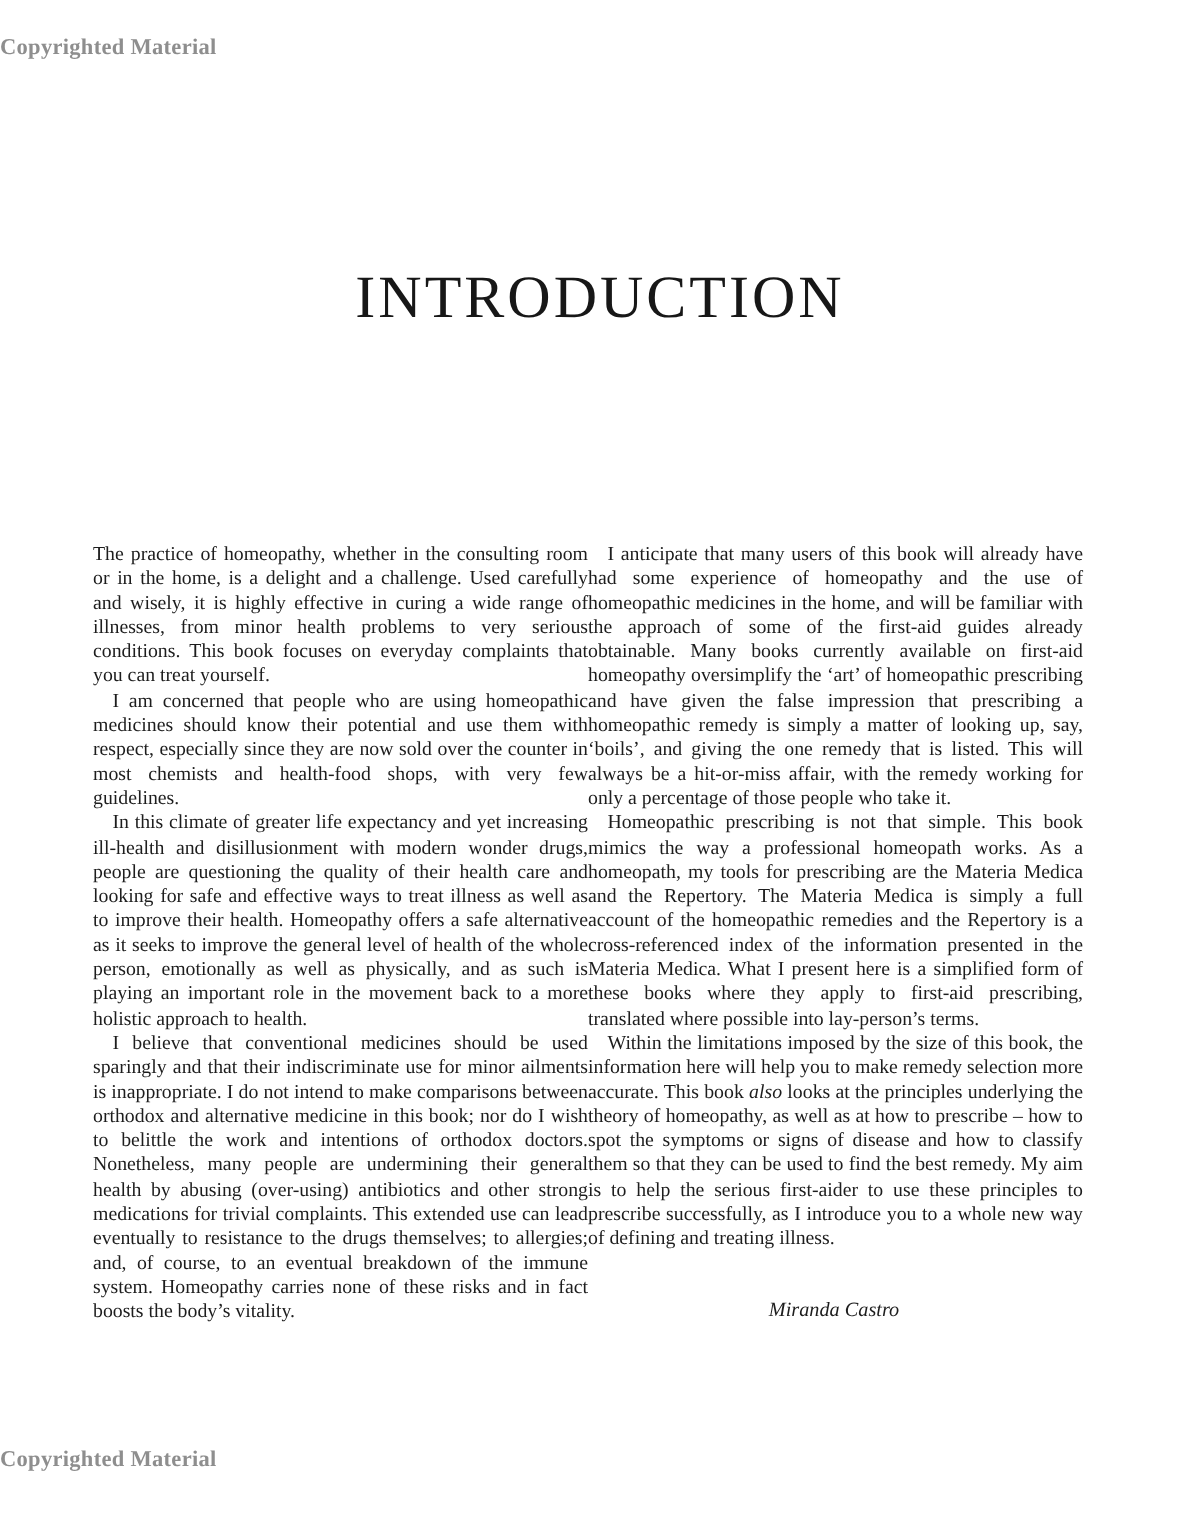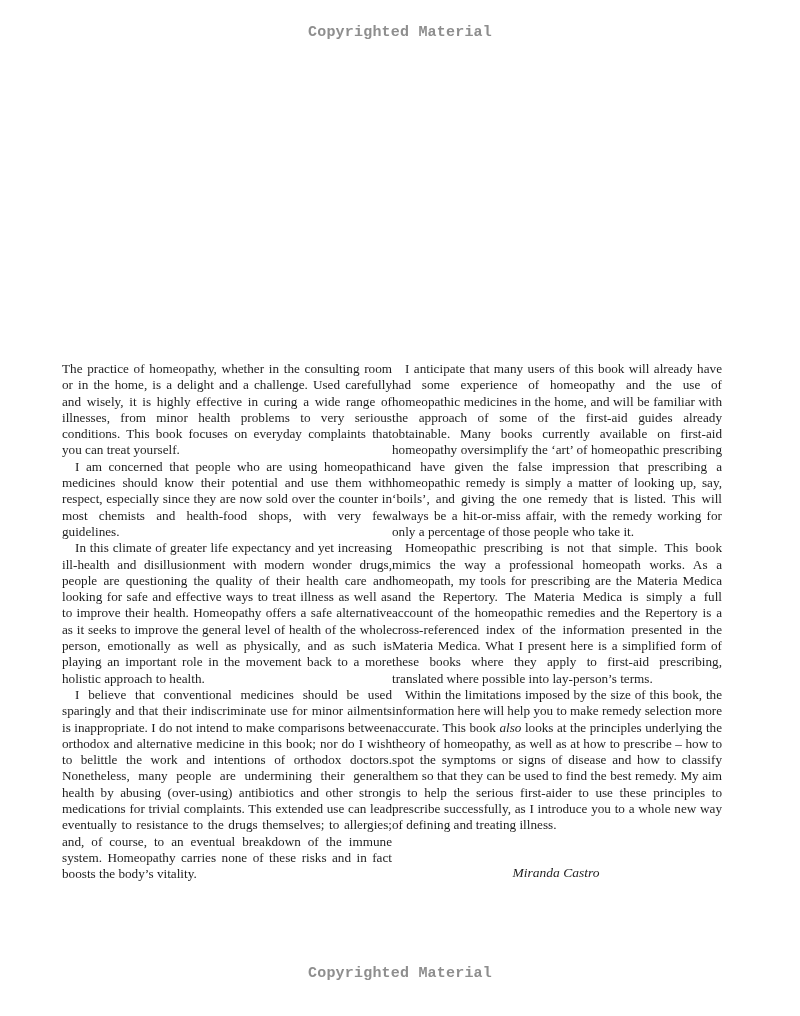--- a/index.html
+++ b/index.html
@@ -13,22 +13,21 @@
     height: 1016px;
     background: #ffffff;
     font-family: "Liberation Serif", serif;
     color: #1d1d1d;
     overflow: hidden;
   }
   .copyright {
     position: absolute;
     left: 0;
     width: 100%;
-    text-align: center;
-    font-family: Liberation Mono, monospace;
+    font-family: Liberation Serif, serif;
     font-weight: bold;
     font-size: 15px;
     letter-spacing: 0.2px;
     color: #8e8e8e;
   }
   .copyright.top { top: 24px; }
   .copyright.bottom { top: 965px; }
   .title {
     position: absolute;
     top: 174px;
@@ -71,20 +70,21 @@
     padding-right: 2px;
   }
 </style>
 </head>
 <body>
 
 <div class="page">
 
   <div class="copyright top">Copyrighted Material</div>
 
+  <h1 class="title">INTRODUCTION</h1>
 
   <div class="content">
 
     <div class="col">
       <p class="no-indent">The practice of homeopathy, whether in the consulting room or in the home, is a delight and a challenge. Used carefully and wisely, it is highly effective in curing a wide range of illnesses, from minor health problems to very serious conditions. This book focuses on everyday complaints that you can treat yourself.</p>
       <p>I am concerned that people who are using homeopathic medicines should know their potential and use them with respect, especially since they are now sold over the counter in most chemists and health-food shops, with very few guidelines.</p>
       <p>In this climate of greater life expectancy and yet increasing ill-health and disillusionment with modern wonder drugs, people are questioning the quality of their health care and looking for safe and effective ways to treat illness as well as to improve their health. Homeopathy offers a safe alternative as it seeks to improve the general level of health of the whole person, emotionally as well as physically, and as such is playing an important role in the movement back to a more holistic approach to health.</p>
       <p>I believe that conventional medicines should be used sparingly and that their indiscriminate use for minor ailments is inappropriate. I do not intend to make comparisons between orthodox and alternative medicine in this book; nor do I wish to belittle the work and intentions of orthodox doctors. Nonetheless, many people are undermining their general health by abusing (over-using) antibiotics and other strong medications for trivial complaints. This extended use can lead eventually to resistance to the drugs themselves; to allergies; and, of course, to an eventual breakdown of the immune system. Homeopathy carries none of these risks and in fact boosts the body’s vitality.</p>
     </div>
 

